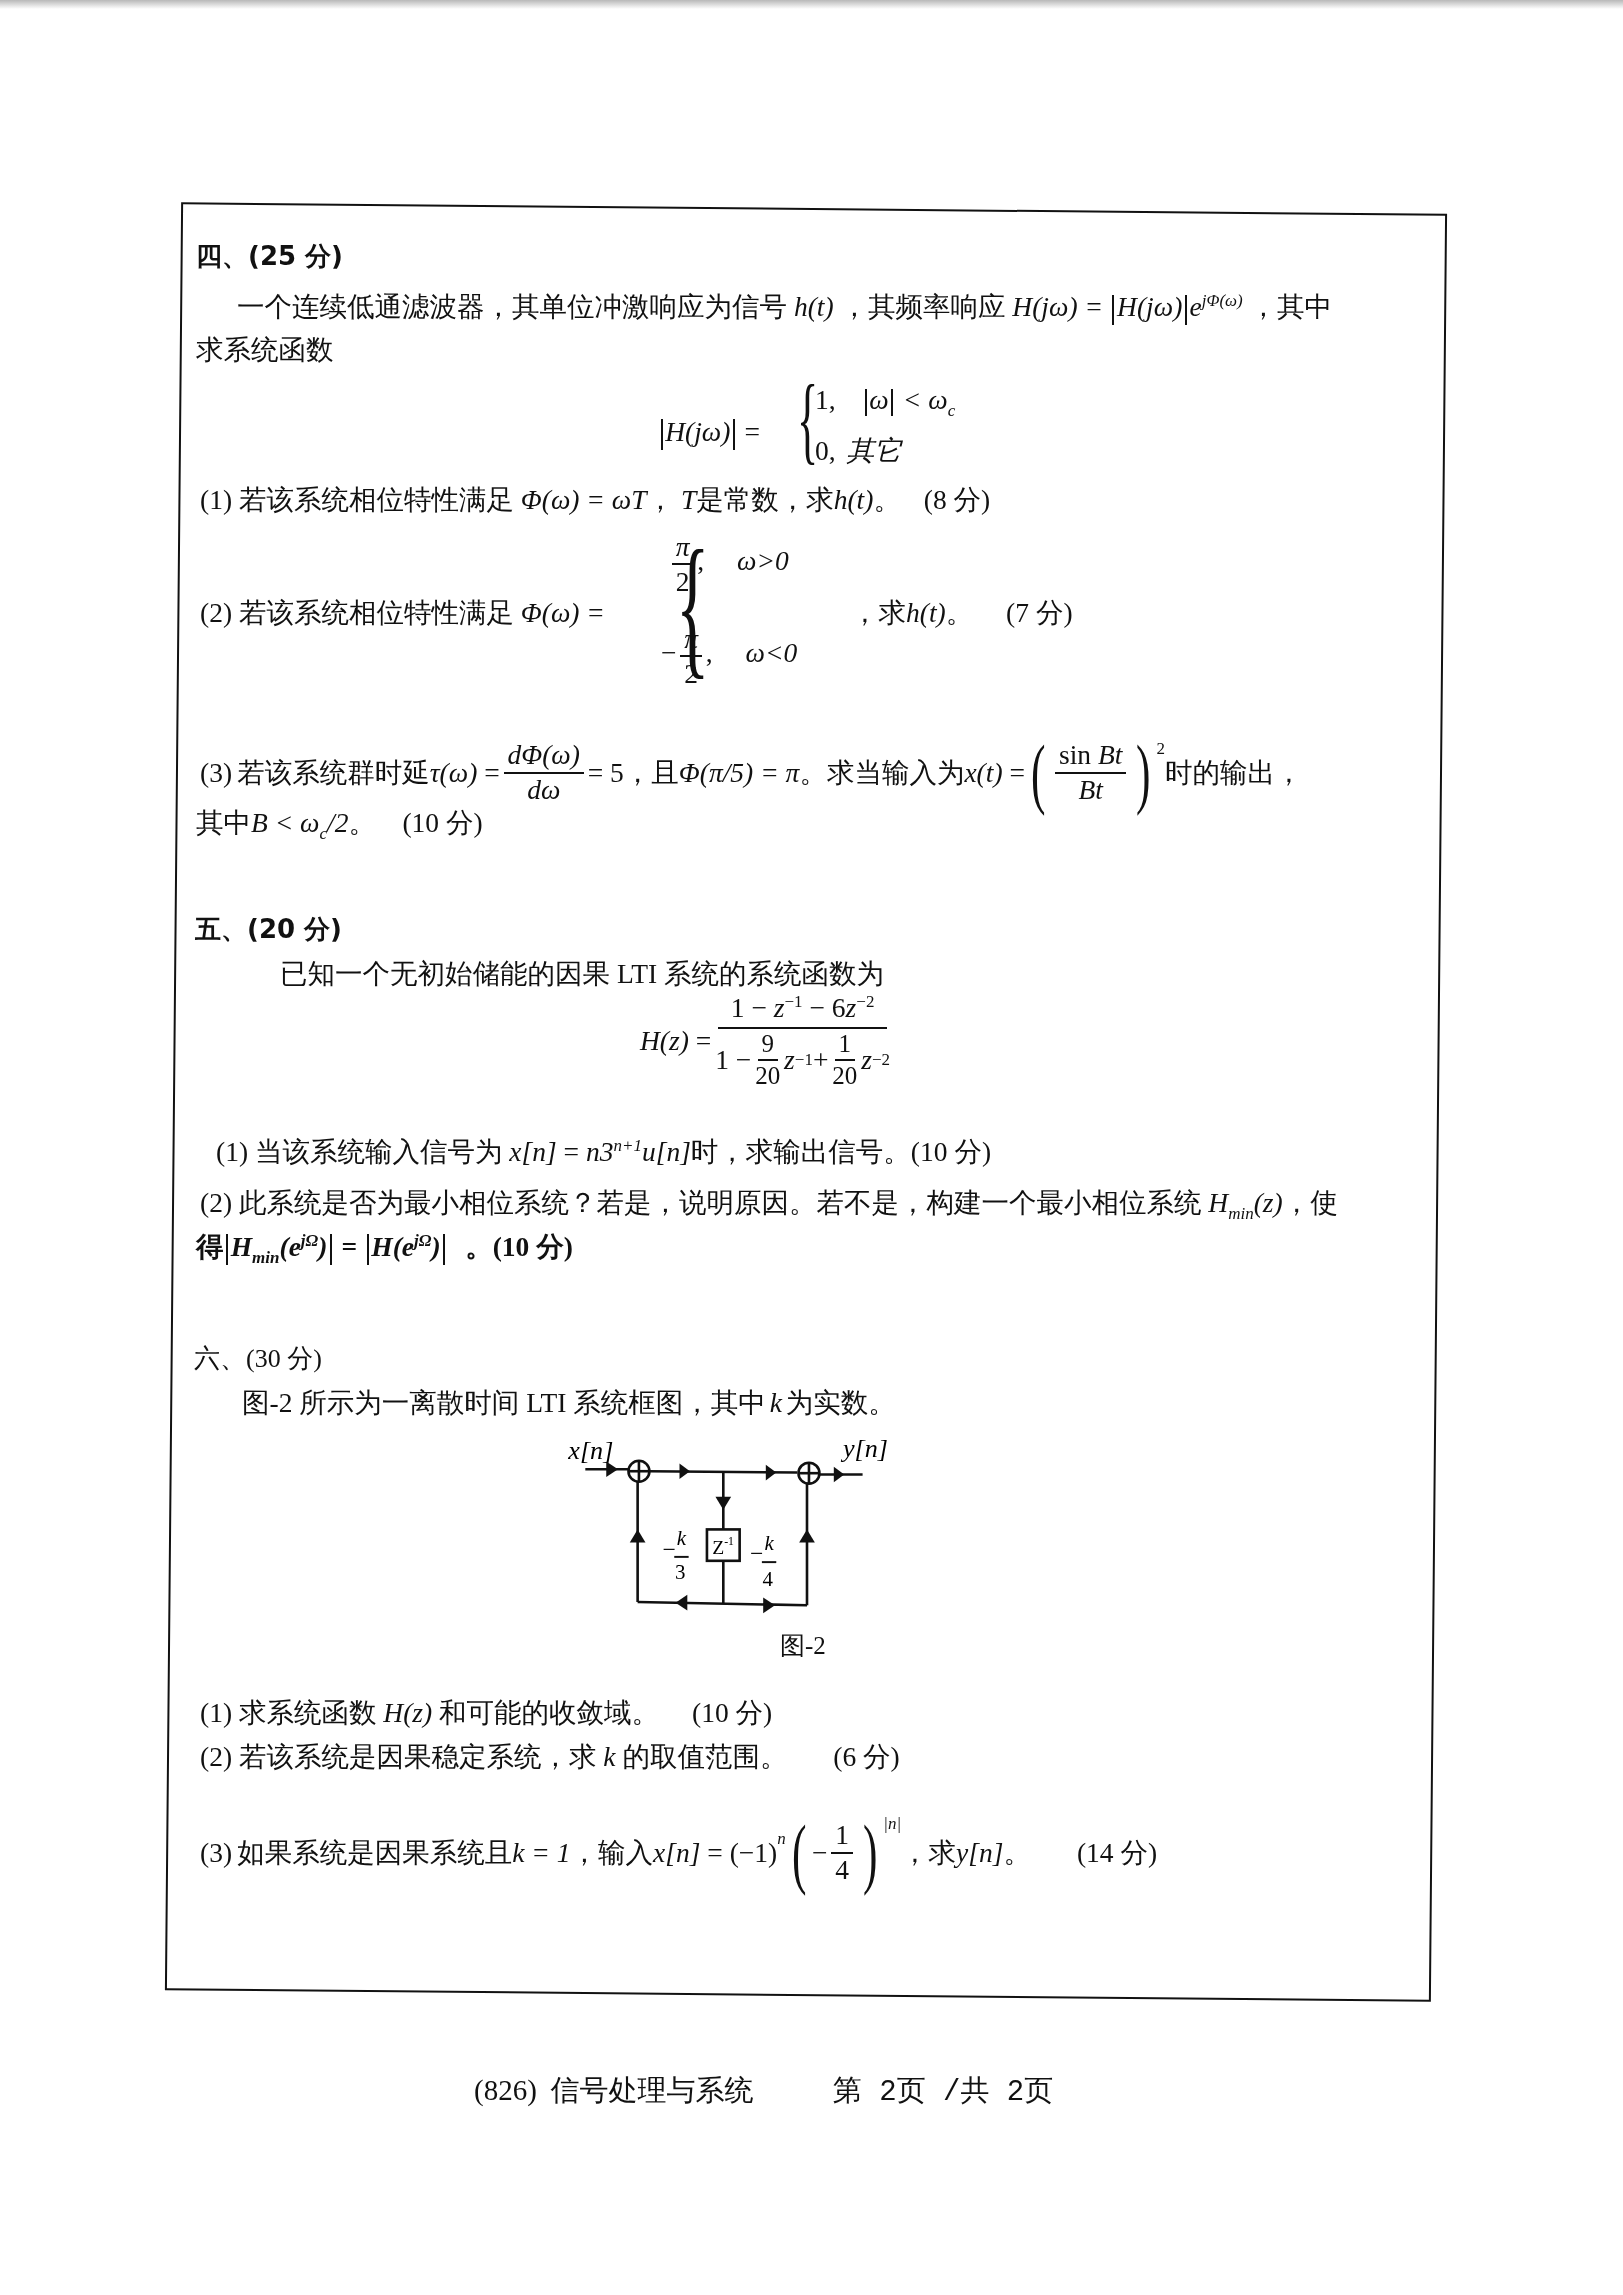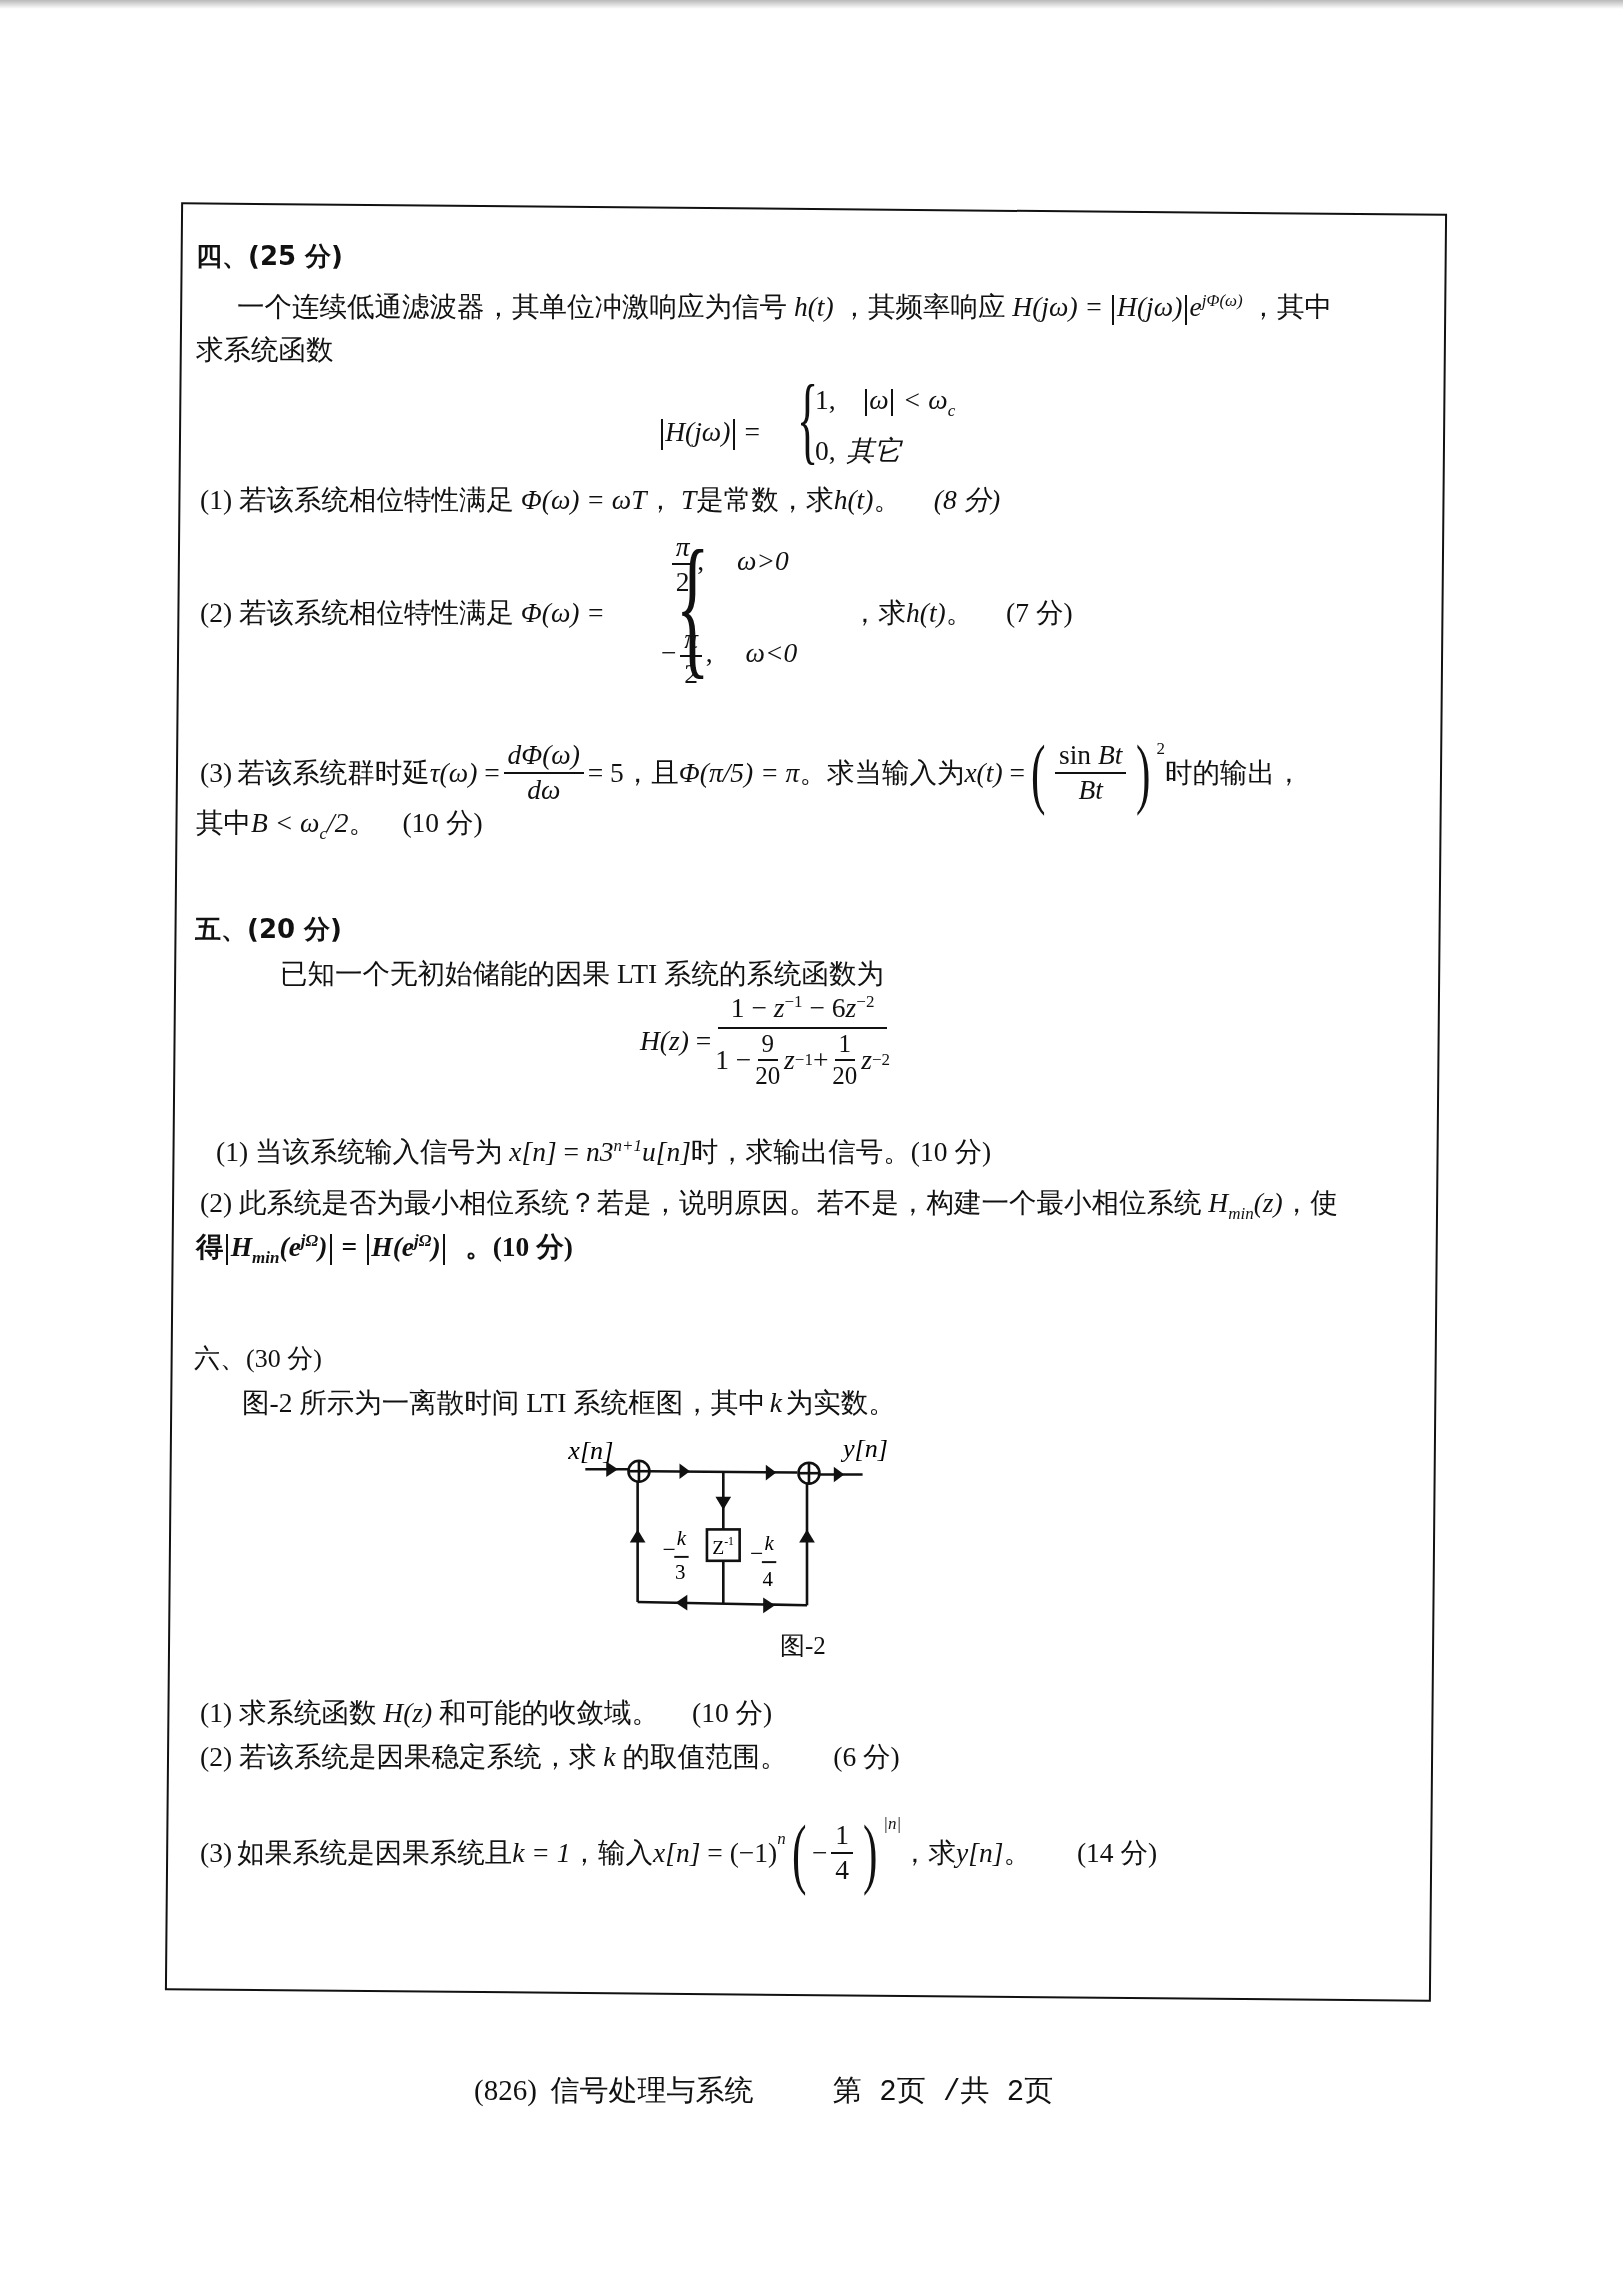--- a/index.html
+++ b/index.html
@@ -54,21 +54,21 @@
 <div class="t" style="left:815px; top:437px;">
   <span>0,</span>
   <span style="margin-left:4px;font-style:italic;">其它</span>
 </div>
 
 <div class="t" style="left:200px; top:486px;">
   <span>(1)</span>
   <span>若该系统相位特性满足</span>
   <span class="m">Φ(ω) = ωT</span><span>，</span>
   <span class="m">T</span><span>是常数，求</span><span class="m">h(t)</span><span>。</span>
-  <span style="margin-left:26px;font-style:italic;">(8 分)</span>
+  <span style="margin-left:16px;">(8 分)</span>
 </div>
 
 <div class="t" style="left:200px; top:599px;">
   <span>(2)</span>
   <span>若该系统相位特性满足</span>
   <span class="m">Φ(ω) =</span>
 </div>
 <div class="t" style="left:655px; top:527px;"><span class="brace" style="font-size:157px;">{</span></div>
 <div class="t" style="left:668px; top:533px;">
   <span class="frac">

